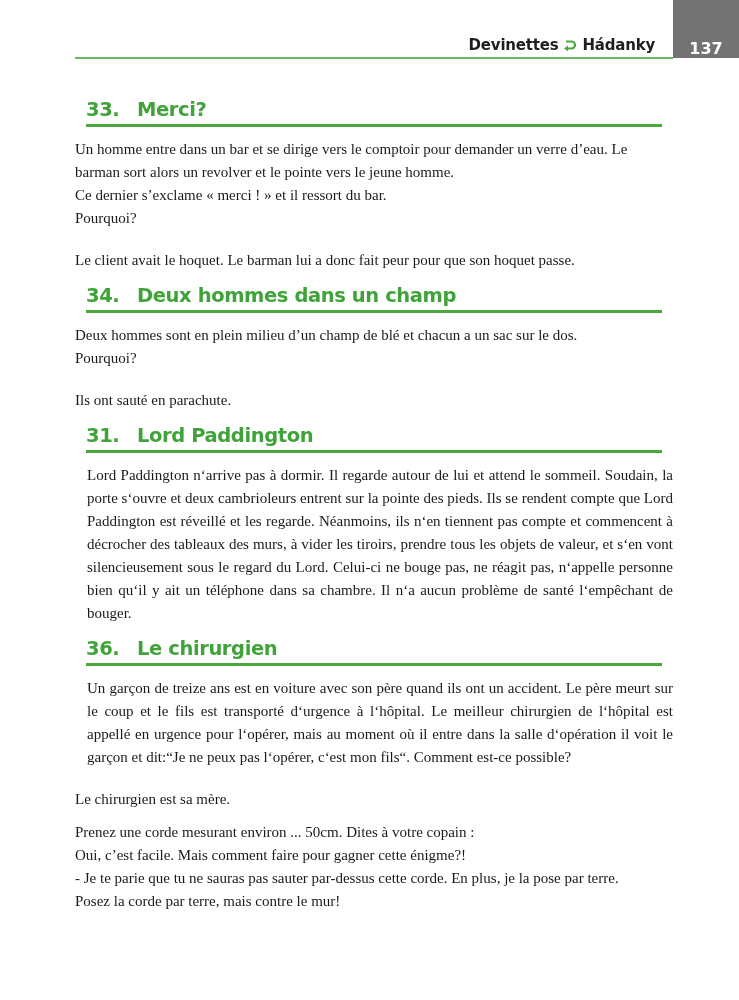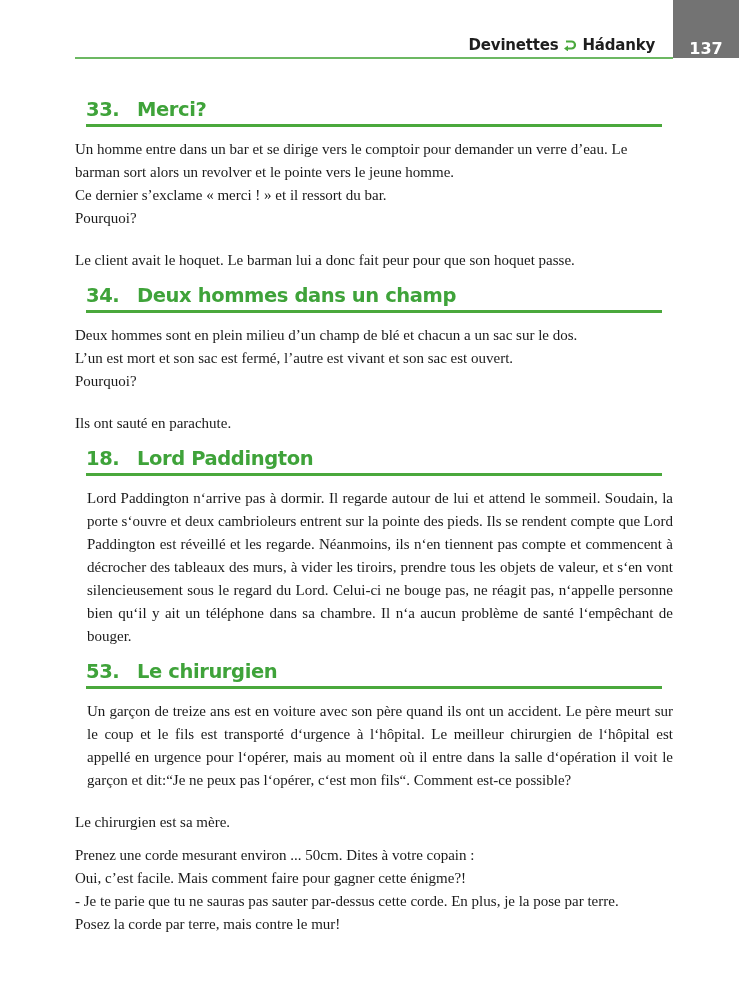--- a/index.html
+++ b/index.html
@@ -60,35 +60,34 @@
       <p class="q">Ce dernier s’exclame « merci ! » et il ressort du bar.</p>
       <p class="q">Pourquoi?</p>
       <p class="a">Le client avait le hoquet. Le barman lui a donc fait peur pour que son hoquet passe.</p>
     </div>
   </div>
 
   <div class="section s34">
     <h2><span class="num">34.</span><span>Deux hommes dans un champ</span></h2>
     <div class="body">
       <p class="q">Deux hommes sont en plein milieu d’un champ de blé et chacun a un sac sur le dos.</p>
-      <p class="q">L’un est mort et son sac est fermé, l’autre est vivant et son sac est ouvert.</p>
       <p class="q">Pourquoi?</p>
       <p class="a">Ils ont sauté en parachute.</p>
     </div>
   </div>
 
   <div class="section s35">
-    <h2><span class="num">18.</span><span>Lord Paddington</span></h2>
+    <h2><span class="num">31.</span><span>Lord Paddington</span></h2>
     <div class="body">
       <p class="j">Lord Paddington n‘arrive pas à dormir. Il regarde autour de lui et attend le sommeil. Soudain, la porte s‘ouvre et deux cambrioleurs entrent sur la pointe des pieds. Ils se rendent compte que Lord Paddington est réveillé et les regarde. Néanmoins, ils n‘en tiennent pas compte et commencent à décrocher des tableaux des murs, à vider les tiroirs, prendre tous les objets de valeur, et s‘en vont silencieusement sous le regard du Lord. Celui-ci ne bouge pas, ne réagit pas, n‘appelle personne bien qu‘il y ait un téléphone dans sa chambre. Il n‘a aucun problème de santé l‘empêchant de bouger.</p>
     </div>
   </div>
 
   <div class="section s36">
-    <h2><span class="num">53.</span><span>Le chirurgien</span></h2>
+    <h2><span class="num">36.</span><span>Le chirurgien</span></h2>
     <div class="body">
       <p class="j">Un garçon de treize ans est en voiture avec son père quand ils ont un accident. Le père meurt sur le coup et le fils est transporté d‘urgence à l‘hôpital. Le meilleur chirurgien de l‘hôpital est appellé en urgence pour l‘opérer, mais au moment où il entre dans la salle d‘opération il voit le garçon et dit:“Je ne peux pas l‘opérer, c‘est mon fils“. Comment est-ce possible?</p>
       <p class="a">Le chirurgien est sa mère.</p>
     </div>
   </div>
 
   <div class="section s37">
     <div class="body">
       <p class="q">Prenez une corde mesurant environ ... 50cm. Dites à votre copain :</p>
       <p class="q">Oui, c’est facile. Mais comment faire pour gagner cette énigme?!</p>

